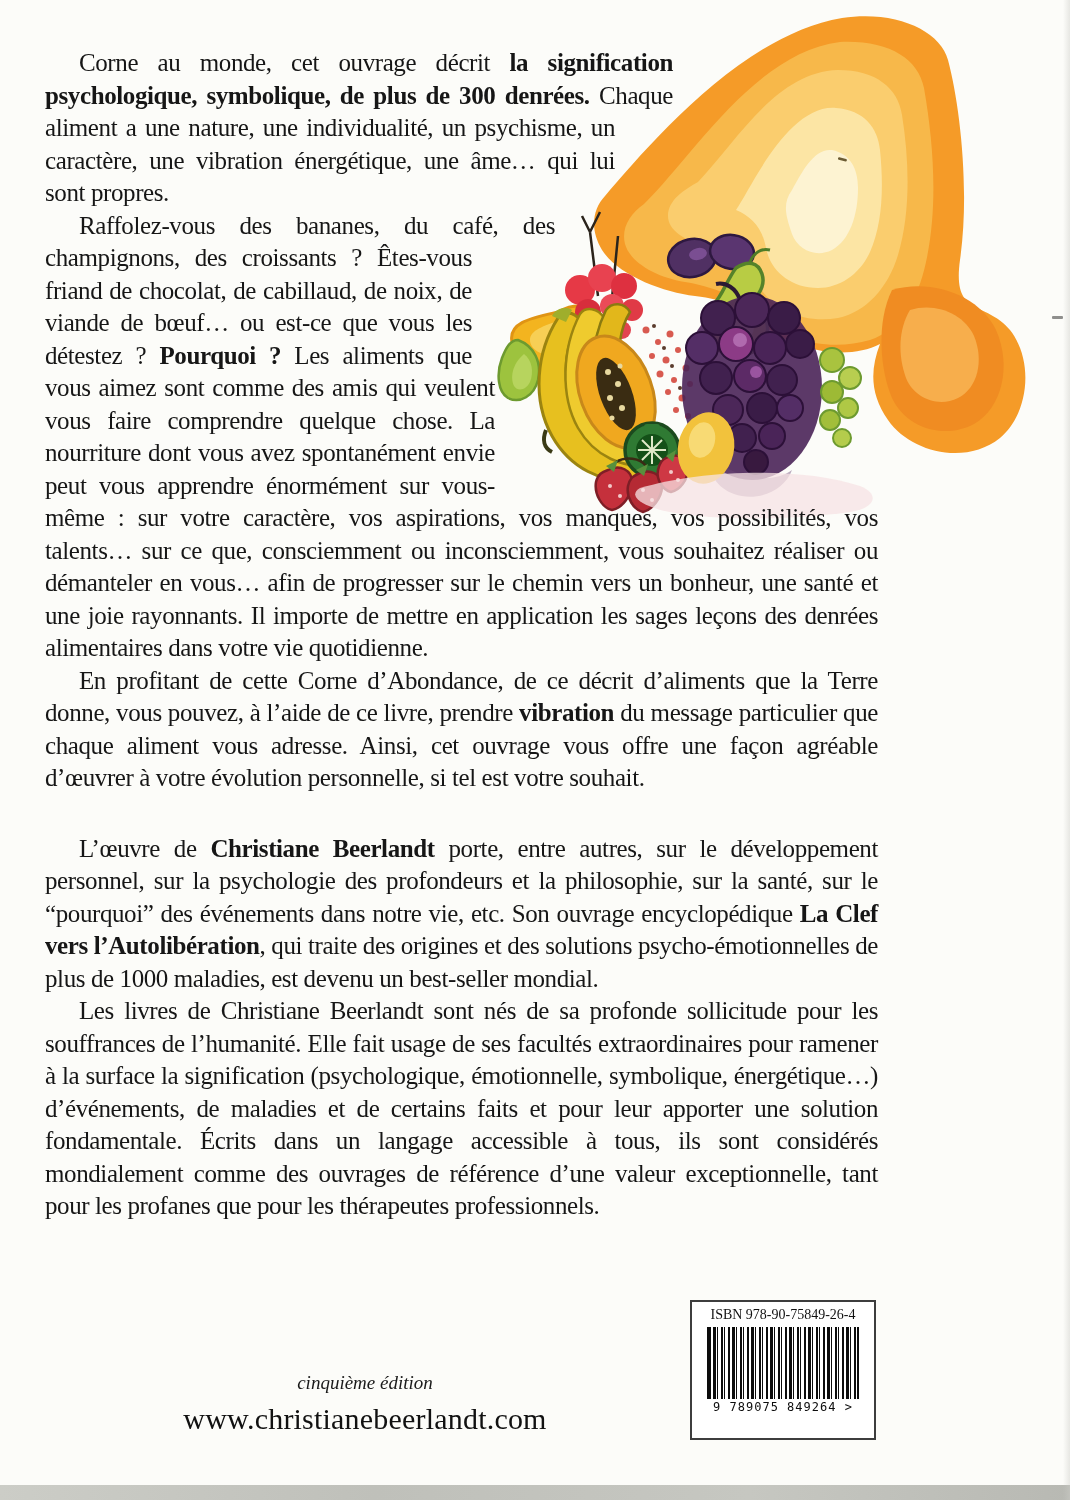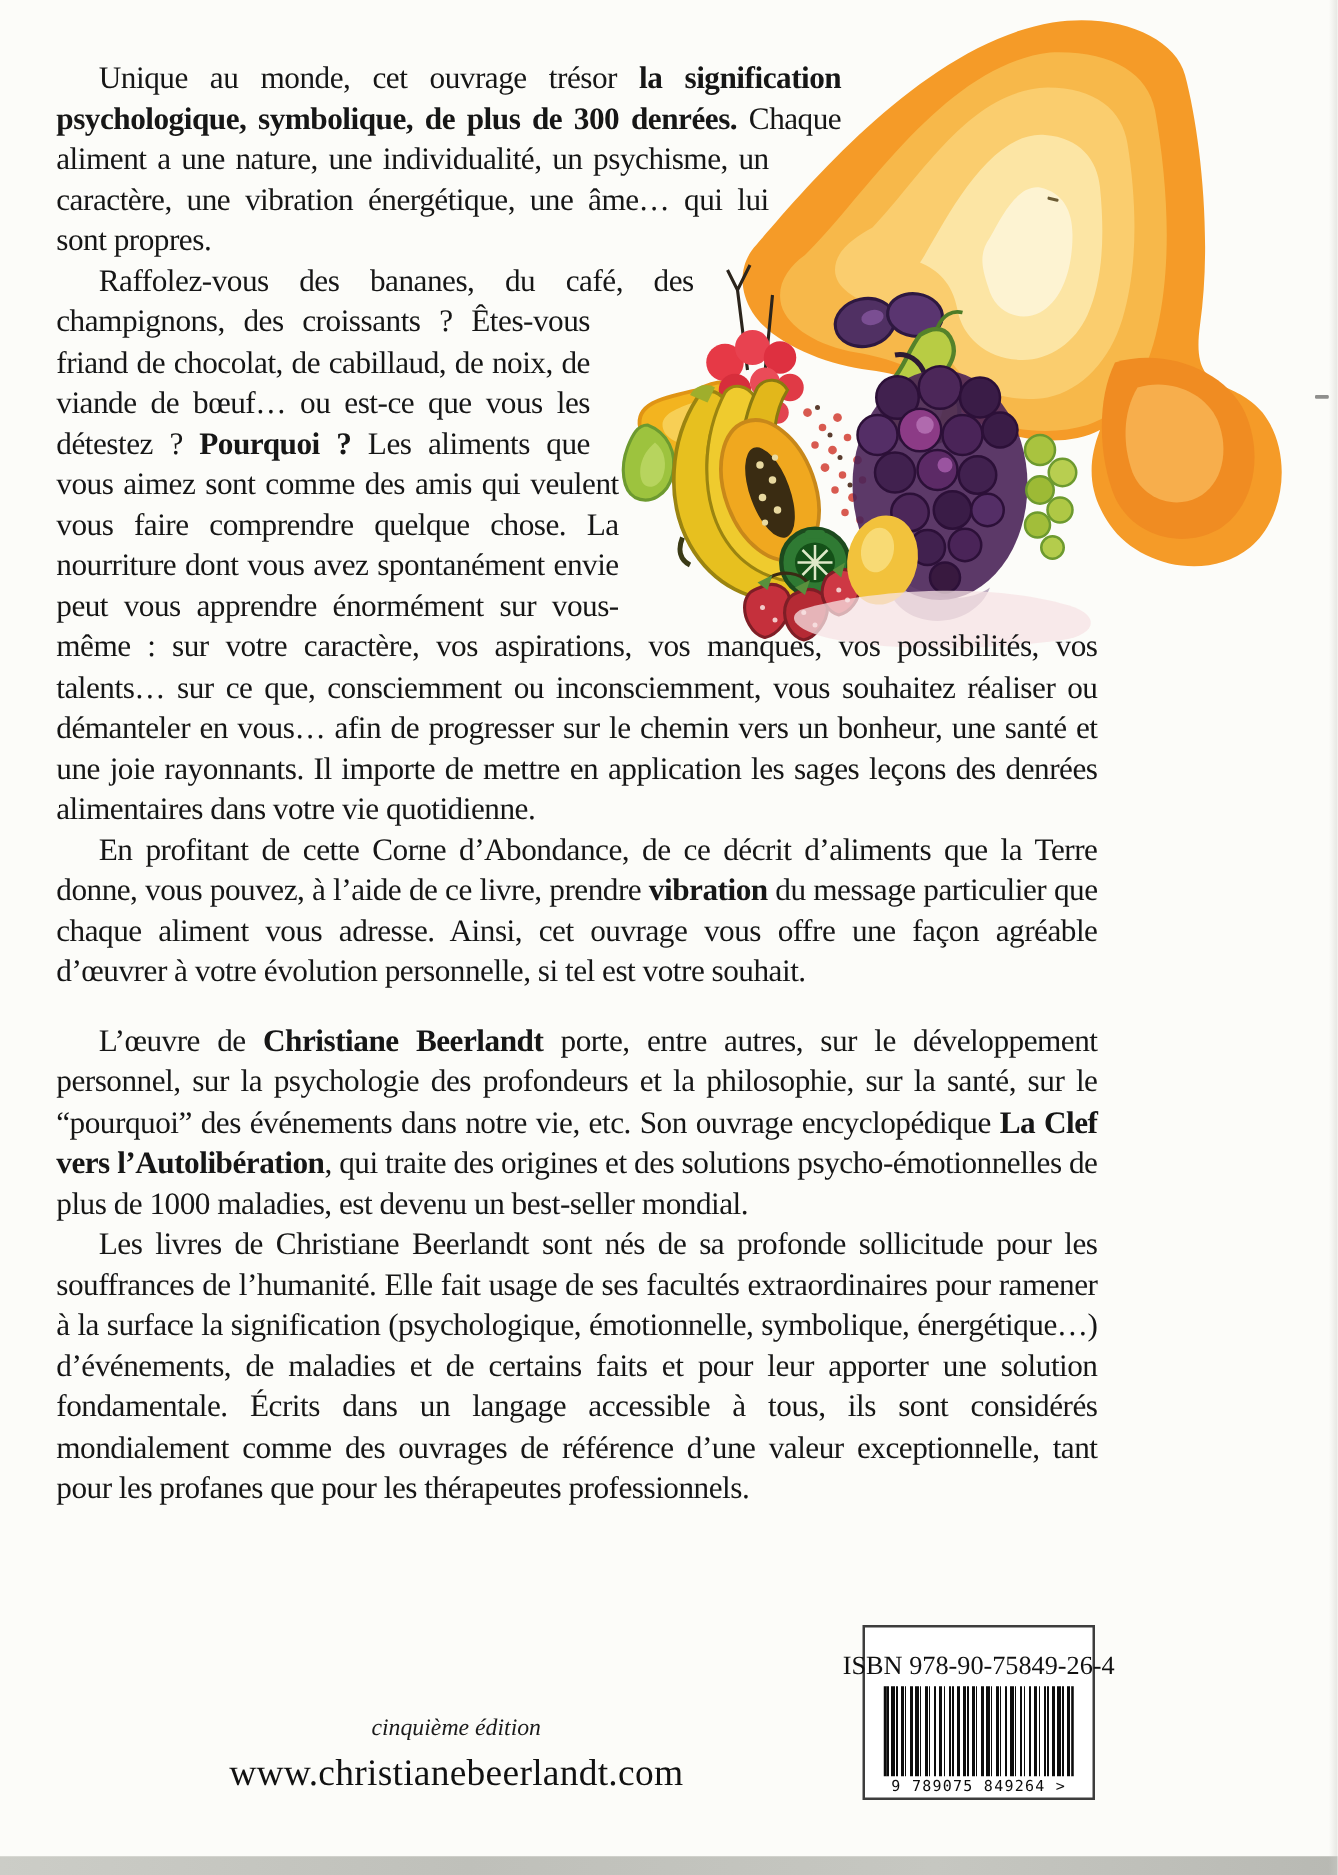--- a/index.html
+++ b/index.html
@@ -8,21 +8,21 @@
     background:#fcfcf9;
     font-family:"Liberation Serif", serif;
   }
   
   .column{
     position:absolute;left:45px;top:47px;width:833px;z-index:2;
     font-size:25px;line-height:32.5px;letter-spacing:-0.4px;
     color:#161616;text-align:justify;
   }
   .para{margin:0;text-indent:34px;}
-  .para.gap{margin-top:23px;}
+  .para.gap{margin-top:38px;}
   .b{font-weight:bold;}
   
   .fl{float:right;clear:right;width:10px;height:10px;}
   .f1{width:205px;height:65px;}
   .f2{width:263px;height:65px;}
   .f3{width:323px;height:65px;}
   .f4{width:406px;height:98px;}
   .f5{width:383px;height:162px;}
   
   .art{position:absolute;left:440px;top:0;width:600px;height:525px;z-index:1;pointer-events:none;}
@@ -34,21 +34,21 @@
   .website{
     position:absolute;left:120px;top:1402px;width:490px;z-index:2;
     text-align:center;font-weight:normal;font-size:30px;letter-spacing:0.2px;color:#111;
   }
   
   .barcode-box{
     position:absolute;left:690px;top:1300px;width:186px;height:140px;z-index:3;
     background:#ffffff;border:2px solid #3d3d3d;box-sizing:border-box;
     display:flex;flex-direction:column;align-items:center;
   }
-  .isbn{font-size:21px;margin-top:18px;color:#111;white-space:nowrap;}
+  .isbn{font-size:14px;margin-top:5px;color:#111;white-space:nowrap;}
   .bars{
     width:148px;height:72px;margin-top:4px;
     background:repeating-linear-gradient(90deg,
       #0c0c0c 0 2px,#fff 2px 4px,#0c0c0c 4px 7px,#fff 7px 8px,
       #0c0c0c 8px 9px,#fff 9px 12px,#0c0c0c 12px 14px,#fff 14px 15px,
       #0c0c0c 15px 16px,#fff 16px 19px);
     border-left:2px solid #0c0c0c;border-right:2px solid #0c0c0c;
   }
   .digits{
     font-family:"DejaVu Sans Mono", monospace;font-size:12px;color:#0c0c0c;
@@ -230,21 +230,21 @@
   <path fill="#F7E3E4" opacity="0.75" d="M200,488 C260,470 360,466 420,486 C440,494 436,508 410,512 C340,522 250,520 214,508 C196,502 190,494 200,488 Z"></path>
 </svg>
 
 <div class="column">
   <div class="fl f1"></div>
   <div class="fl f2"></div>
   <div class="fl f3"></div>
   <div class="fl f4"></div>
   <div class="fl f5"></div>
 
-  <p class="para"><span>Unique au monde, cet ouvrage trésor </span><span class="b">la signification psychologique, symbolique, de plus de 300 denrées.</span><span> Chaque aliment a une nature, une individualité, un psychisme, un caractère, une vibration énergétique, une âme… qui lui sont propres.</span></p>
+  <p class="para"><span>Corne au monde, cet ouvrage décrit </span><span class="b">la signification psychologique, symbolique, de plus de 300 denrées.</span><span> Chaque aliment a une nature, une individualité, un psychisme, un caractère, une vibration énergétique, une âme… qui lui sont propres.</span></p>
 
   <p class="para"><span>Raffolez-vous des bananes, du café, des champignons, des croissants ? Êtes-vous friand de chocolat, de cabillaud, de noix, de viande de bœuf… ou est-ce que vous les détestez ? </span><span class="b">Pourquoi ?</span><span> Les aliments que vous aimez sont comme des amis qui veulent vous faire comprendre quelque chose. La nourriture dont vous avez spontanément envie peut vous apprendre énormément sur vous-même : sur votre caractère, vos aspirations, vos manques, vos possibilités, vos talents… sur ce que, consciemment ou inconsciemment, vous souhaitez réaliser ou démanteler en vous… afin de progresser sur le chemin vers un bonheur, une santé et une joie rayonnants. Il importe de mettre en application les sages leçons des denrées alimentaires dans votre vie quotidienne.</span></p>
 
   <p class="para"><span>En profitant de cette Corne d’Abondance, de ce décrit d’aliments que la Terre donne, vous pouvez, à l’aide de ce livre, prendre </span><span class="b">vibration</span><span> du message particulier que chaque aliment vous adresse. Ainsi, cet ouvrage vous offre une façon agréable d’œuvrer à votre évolution personnelle, si tel est votre souhait.</span></p>
 
   <p class="para gap"><span>L’œuvre de </span><span class="b">Christiane Beerlandt</span><span> porte, entre autres, sur le développement personnel, sur la psychologie des profondeurs et la philosophie, sur la santé, sur le “pourquoi” des événements dans notre vie, etc. Son ouvrage encyclopédique </span><span class="b">La Clef vers l’Autolibération</span><span>, qui traite des origines et des solutions psycho-émotionnelles de plus de 1000 maladies, est devenu un best-seller mondial.</span></p>
 
   <p class="para"><span>Les livres de Christiane Beerlandt sont nés de sa profonde sollicitude pour les souffrances de l’humanité. Elle fait usage de ses facultés extraordinaires pour ramener à la surface la signification (psychologique, émotionnelle, symbolique, énergétique…) d’événements, de maladies et de certains faits et pour leur apporter une solution fondamentale. Écrits dans un langage accessible à tous, ils sont considérés mondialement comme des ouvrages de référence d’une valeur exceptionnelle, tant pour les profanes que pour les thérapeutes professionnels.</span></p>
 </div>
 

